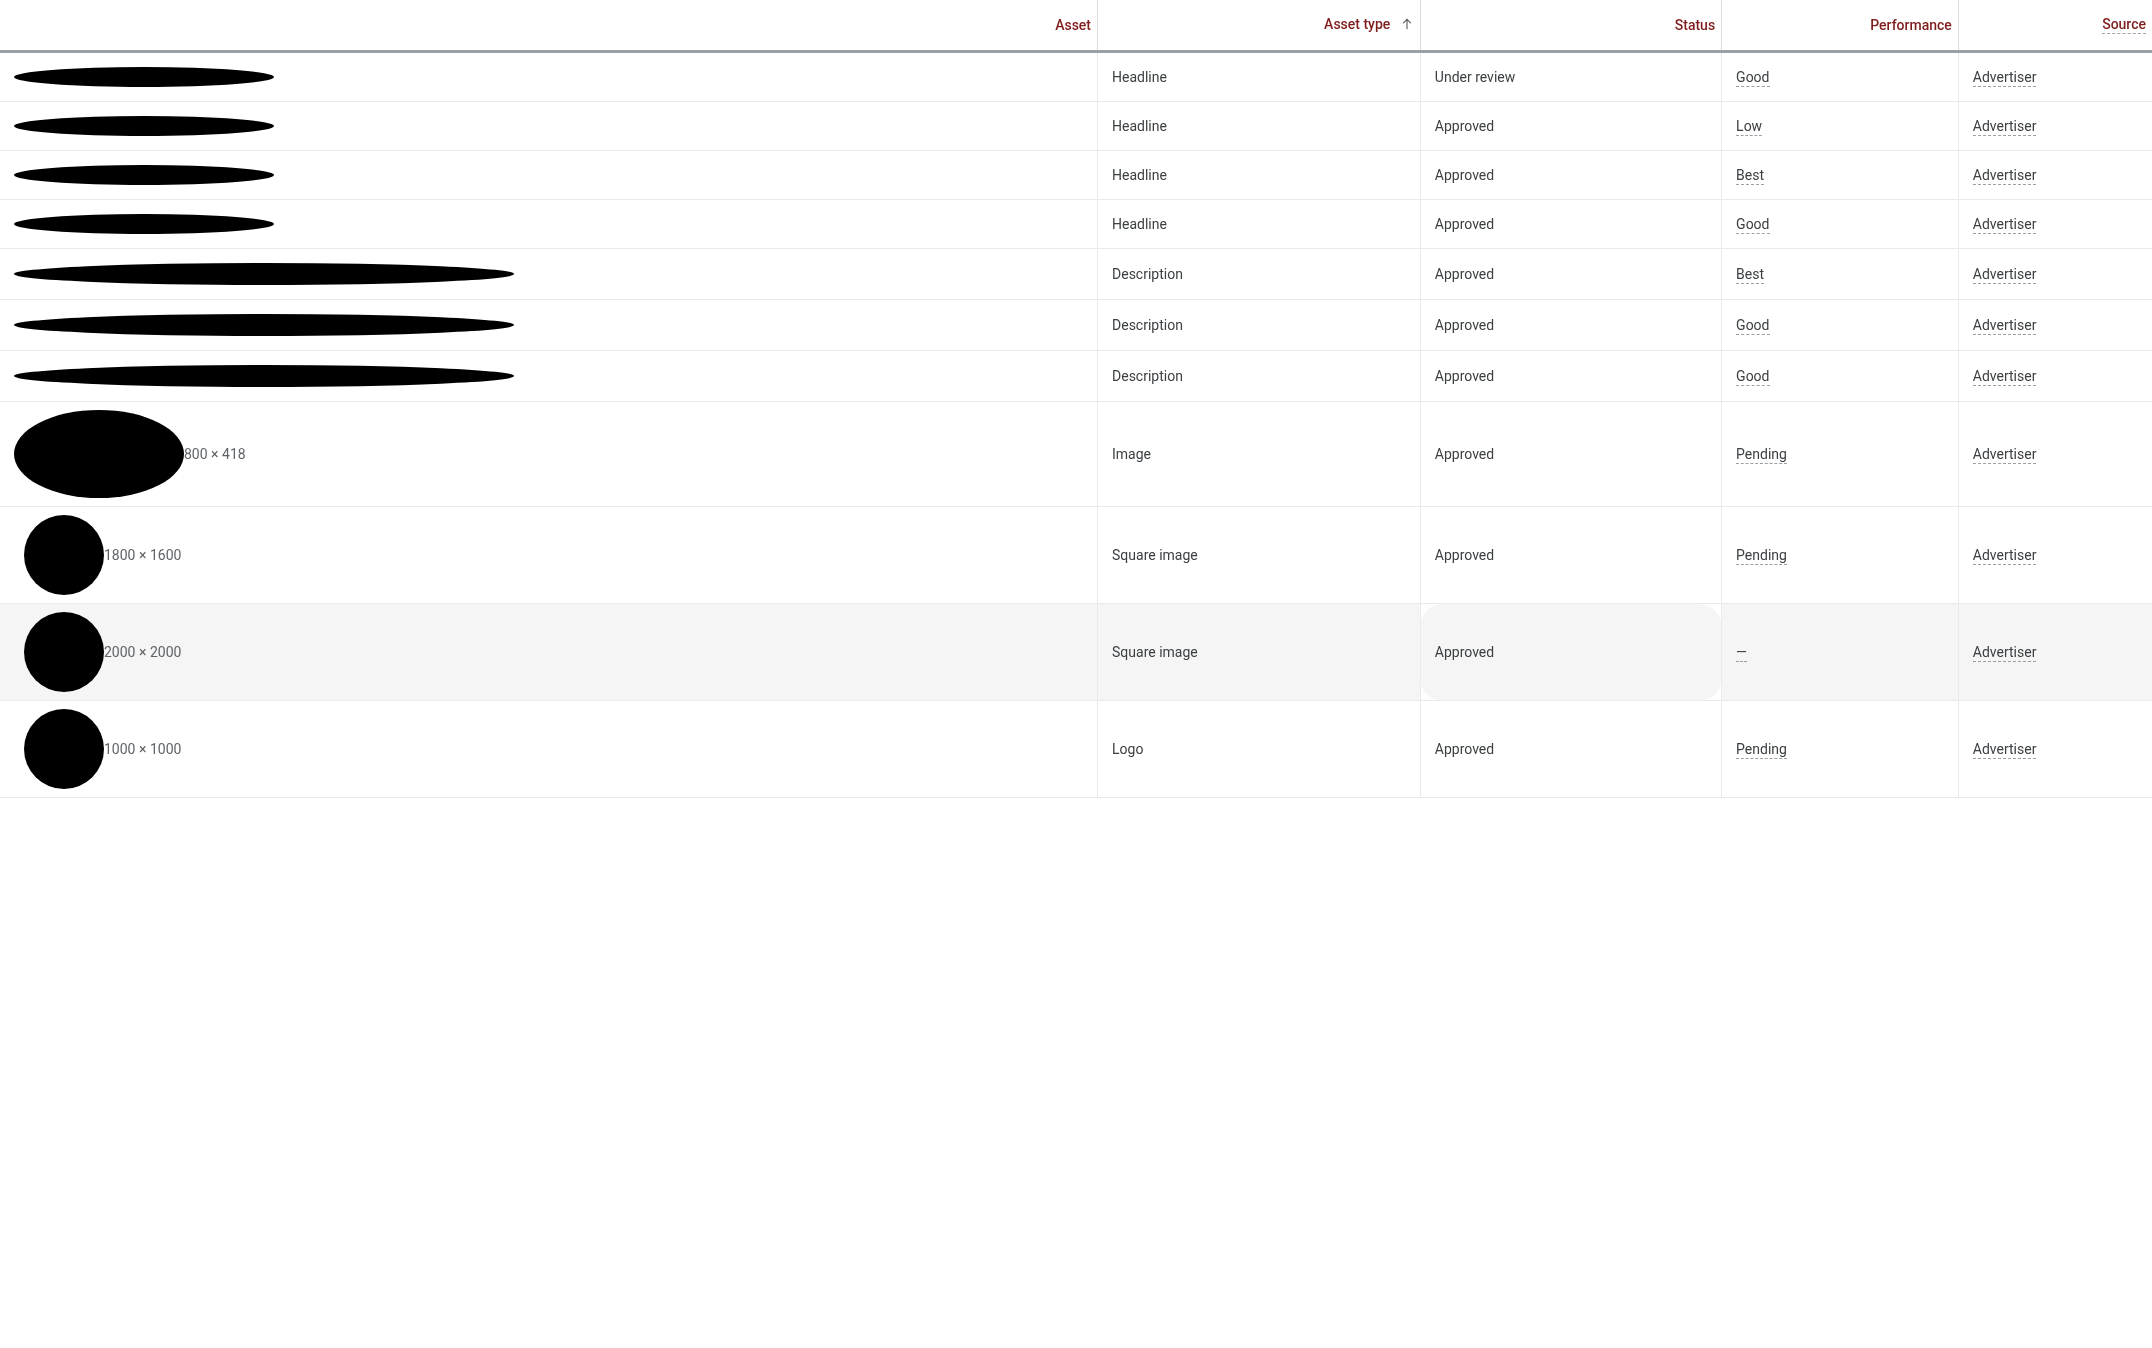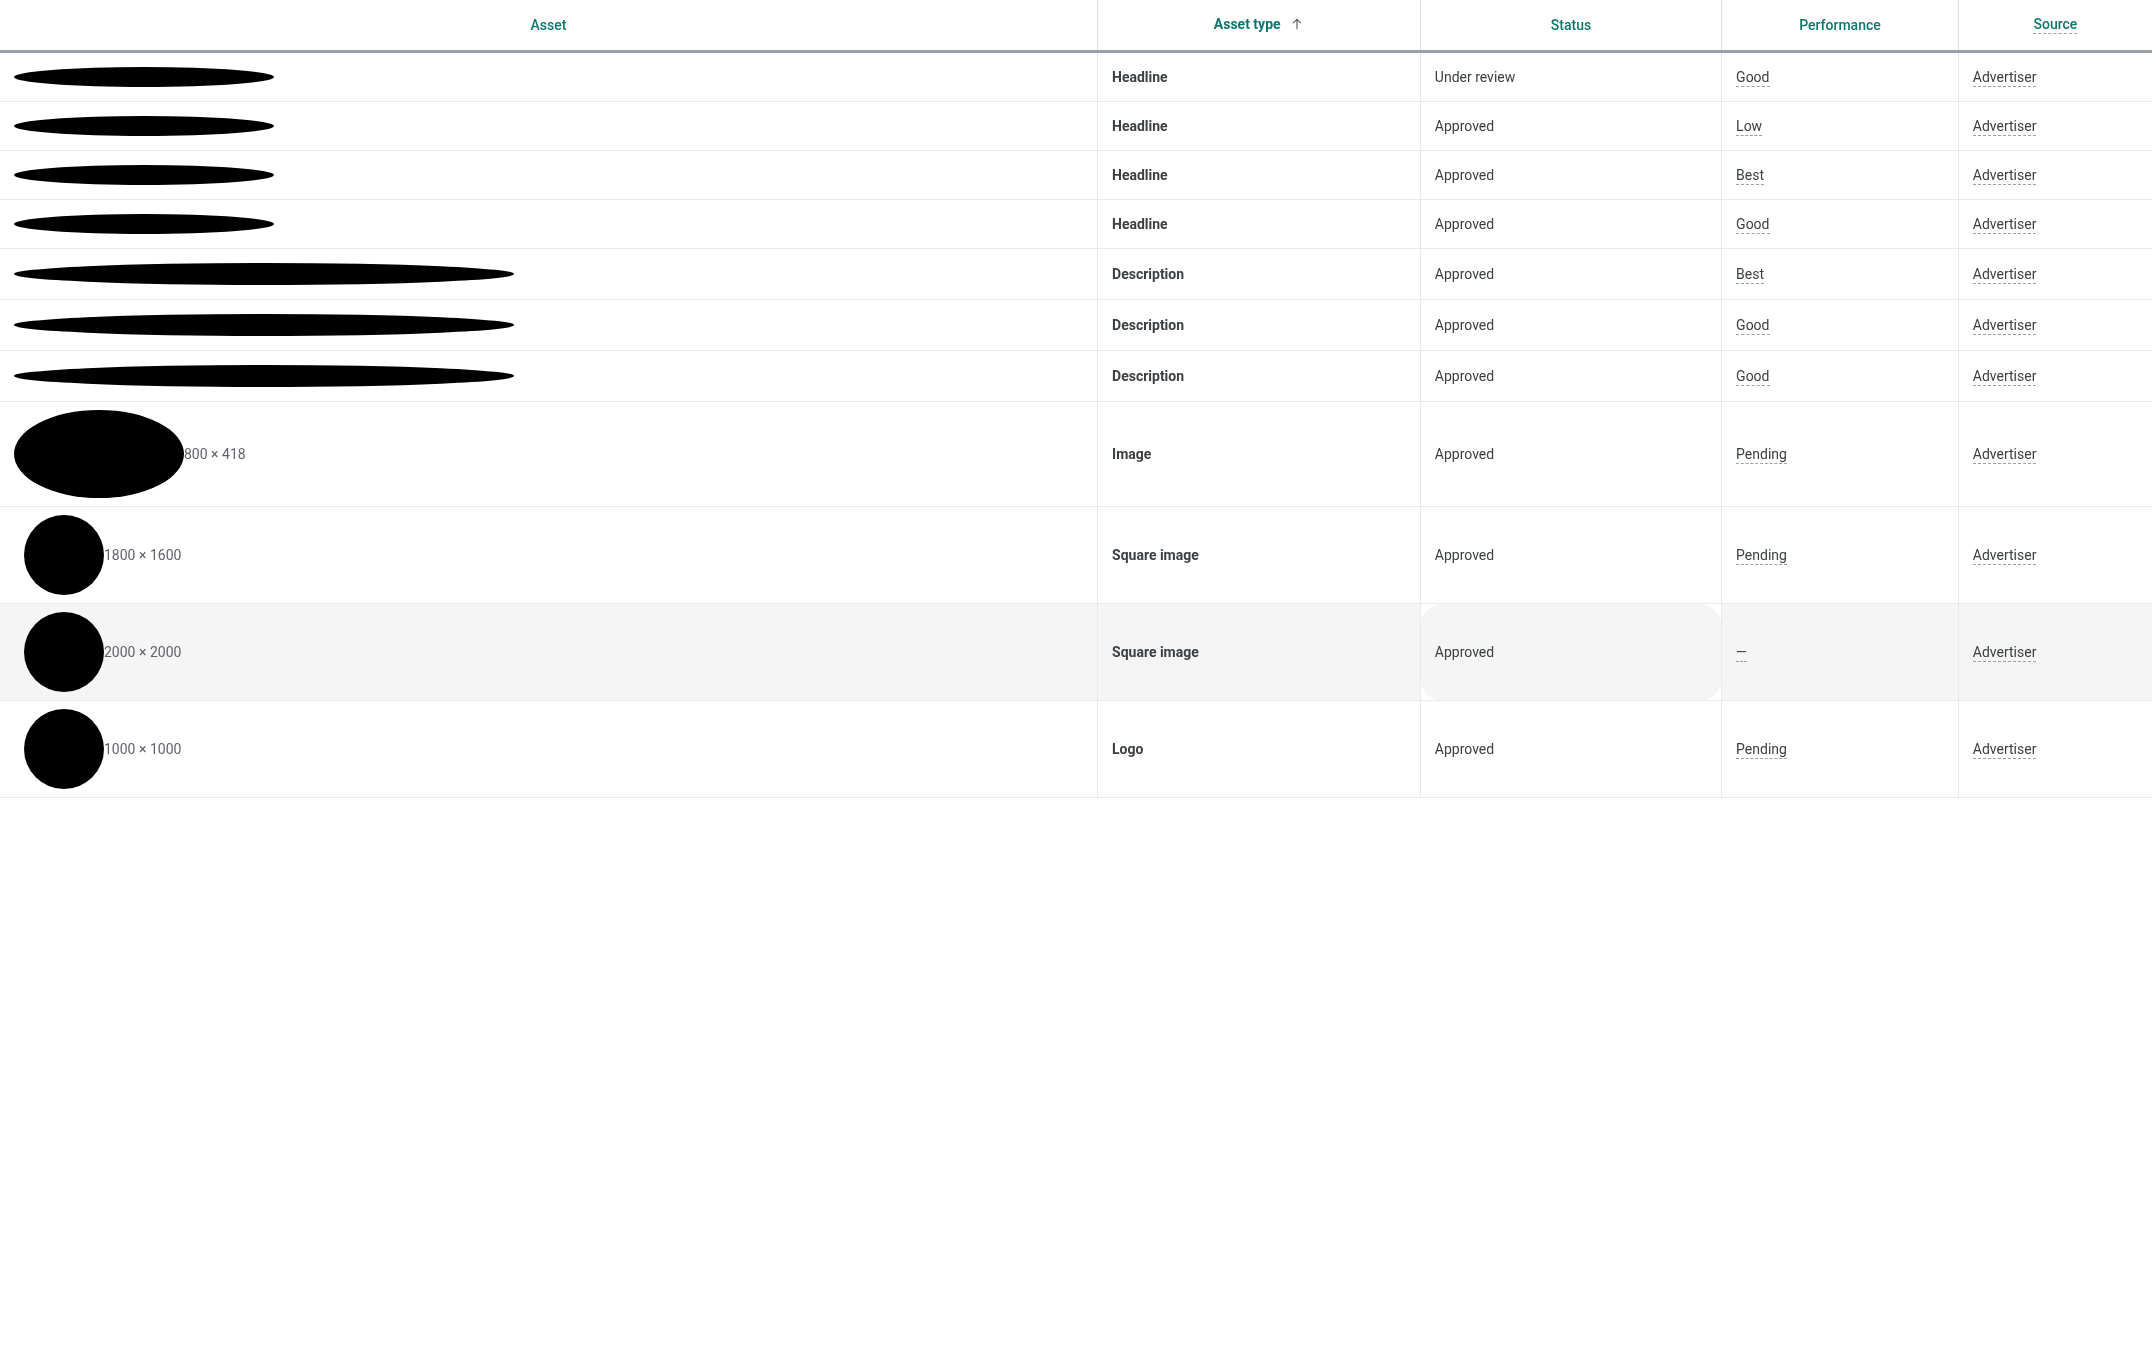--- a/index.html
+++ b/index.html
@@ -14,25 +14,25 @@
       background: #fff;
     }
     .table {
       width: 100%;
       border-collapse: collapse;
     }
     .header-row {
       border-bottom: 3px solid #9aa0a6;
     }
     .header-cell {
-      text-align: center;
+      text-align: right;
       font-weight: 500;
       font-size: 14px;
-      color: #0f766e;
-      padding: 16px 14px;
+      color: #7f1d1d;
+      padding: 16px 6px;
       border-right: 1px solid #dadce0;
       vertical-align: middle;
       white-space: nowrap;
     }
     .header-cell:last-child {
       border-right: none;
     }
     .header-label {
       display: inline-block;
     }
@@ -81,21 +81,21 @@
     }
     .perf-value {
       border-bottom: 1px dashed #9aa0a6;
       padding-bottom: 1px;
     }
     .source-value {
       border-bottom: 1px dashed #9aa0a6;
       padding-bottom: 1px;
     }
     .col-asset { width: 51%; }
-    .col-type { width: 15%; font-weight: bold; }
+    .col-type { width: 15%; }
     .col-status { width: 14%; border-radius: 23px; }
     .col-perf { width: 11%; }
     .col-source { width: 9%; }
     .img-row .data-cell {
       padding-top: 8px;
       padding-bottom: 8px;
     }
   </style>
 </head>
 <body>

